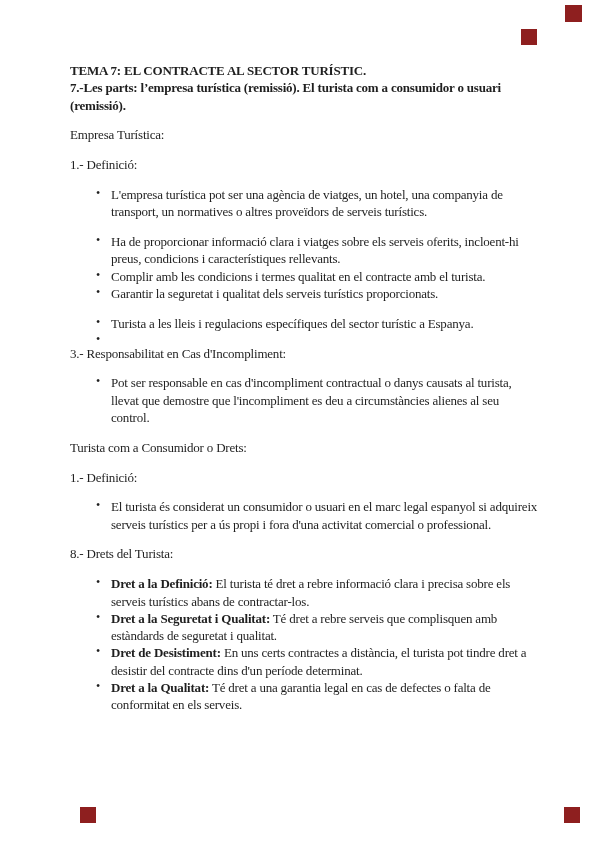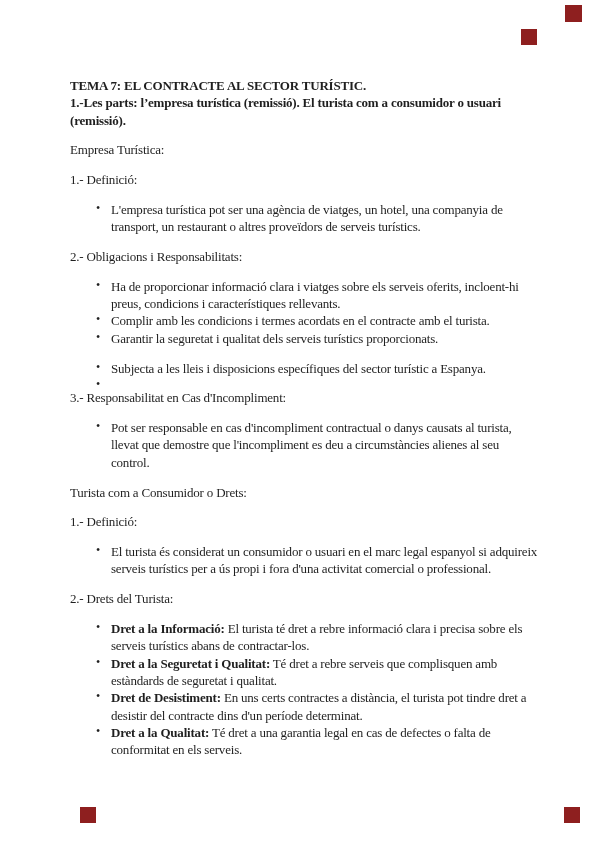--- a/index.html
+++ b/index.html
@@ -12,21 +12,21 @@
     font-family: "Liberation Serif", serif;
     color: var(--text-color, #1f1f1f);
   }
   .page {
     position: absolute;
     inset: 0;
     background: var(--page-bg, #ffffff);
   }
   .content {
     position: absolute;
-    top: 77px;
+    top: 62px;
     left: 70px;
     width: 468px;
     font-size: 13px;
     line-height: 17.3px;
     letter-spacing: -0.2px;
   }
   .block { margin: 0 0 12.5px 0; }
   .title-block { font-weight: bold; }
   .doc-title { font-weight: bold; }
   .doc-subtitle { font-weight: bold; }
@@ -54,53 +54,52 @@
 </style>
 </head>
 <body>
 
 <div class="page">
 
   <div class="content">
 
     <div class="block title-block">
       <div class="doc-title">TEMA 7: EL CONTRACTE AL SECTOR TURÍSTIC.</div>
-      <div class="doc-subtitle">1.-Les parts: l’empresa turística (remissió). El turista com a consumidor o usuari (remissió).</div>
+      <div class="doc-subtitle">7.-Les parts: l’empresa turística (remissió). El turista com a consumidor o usuari (remissió).</div>
     </div>
 
     <div class="section-heading">Empresa Turística:</div>
 
     <div class="section-heading">1.- Definició:</div>
     <ul class="bullet-list">
       <li>
         <span class="bullet-dot">•</span>
-        <span class="lead"></span><span>L'empresa turística pot ser una agència de viatges, un hotel, una companyia de transport, un restaurant o altres proveïdors de serveis turístics.</span>
+        <span class="lead"></span><span>L'empresa turística pot ser una agència de viatges, un hotel, una companyia de transport, un normatives o altres proveïdors de serveis turístics.</span>
       </li>
     </ul>
 
-    <div class="section-heading">2.- Obligacions i Responsabilitats:</div>
     <ul class="bullet-list">
       <li>
         <span class="bullet-dot">•</span>
         <span class="lead"></span><span>Ha de proporcionar informació clara i viatges sobre els serveis oferits, incloent-hi preus, condicions i característiques rellevants.</span>
       </li>
       <li>
         <span class="bullet-dot">•</span>
-        <span class="lead"></span><span>Complir amb les condicions i termes acordats en el contracte amb el turista.</span>
+        <span class="lead"></span><span>Complir amb les condicions i termes qualitat en el contracte amb el turista.</span>
       </li>
       <li>
         <span class="bullet-dot">•</span>
         <span class="lead"></span><span>Garantir la seguretat i qualitat dels serveis turístics proporcionats.</span>
       </li>
     </ul>
 
     <ul class="bullet-list">
       <li>
         <span class="bullet-dot">•</span>
-        <span class="lead"></span><span>Subjecta a les lleis i disposicions específiques del sector turístic a Espanya.</span>
+        <span class="lead"></span><span>Turista a les lleis i regulacions específiques del sector turístic a Espanya.</span>
       </li>
       <li>
         <span class="bullet-dot">•</span>
         <span class="lead"></span>
       </li>
     </ul>
 
     <div class="section-heading">3.- Responsabilitat en Cas d'Incompliment:</div>
     <ul class="bullet-list">
       <li>
@@ -112,25 +111,25 @@
     <div class="section-heading">Turista com a Consumidor o Drets:</div>
 
     <div class="section-heading">1.- Definició:</div>
     <ul class="bullet-list">
       <li>
         <span class="bullet-dot">•</span>
         <span class="lead"></span><span>El turista és considerat un consumidor o usuari en el marc legal espanyol si adquireix serveis turístics per a ús propi i fora d'una activitat comercial o professional.</span>
       </li>
     </ul>
 
-    <div class="section-heading">2.- Drets del Turista:</div>
+    <div class="section-heading">8.- Drets del Turista:</div>
     <ul class="bullet-list">
       <li>
         <span class="bullet-dot">•</span>
-        <span class="lead">Dret a la Informació:</span><span> El turista té dret a rebre informació clara i precisa sobre els serveis turístics abans de contractar-los.</span>
+        <span class="lead">Dret a la Definició:</span><span> El turista té dret a rebre informació clara i precisa sobre els serveis turístics abans de contractar-los.</span>
       </li>
       <li>
         <span class="bullet-dot">•</span>
         <span class="lead">Dret a la Seguretat i Qualitat:</span><span> Té dret a rebre serveis que complisquen amb estàndards de seguretat i qualitat.</span>
       </li>
       <li>
         <span class="bullet-dot">•</span>
         <span class="lead">Dret de Desistiment:</span><span> En uns certs contractes a distància, el turista pot tindre dret a desistir del contracte dins d'un període determinat.</span>
       </li>
       <li>

